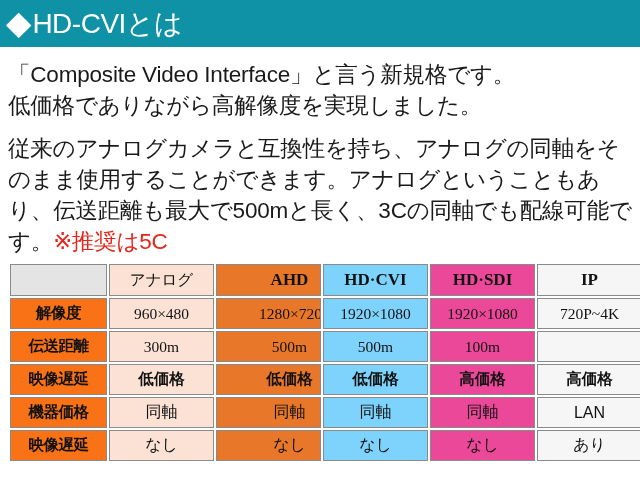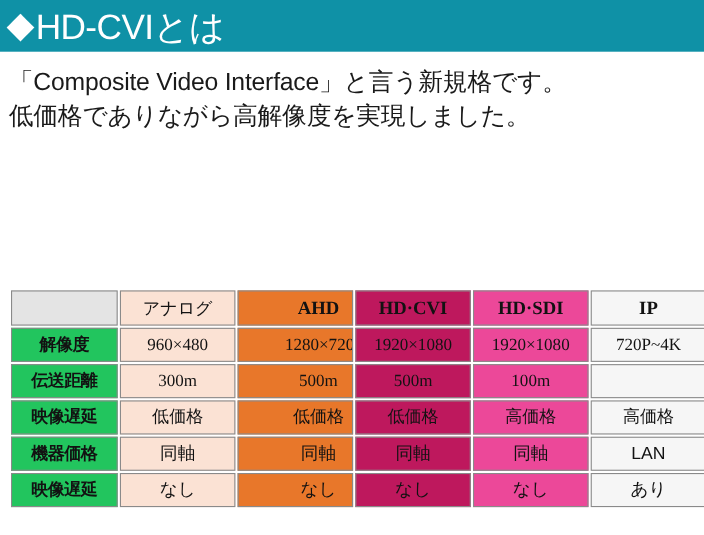--- a/index.html
+++ b/index.html
@@ -31,21 +31,21 @@
   .header-diamond {
     color: #ffffff;
     font-size: 33px;
     line-height: 1;
     margin-right: 1px;
     margin-top: -2px;
     display: inline-block;
   }
   .header-title {
     color: #ffffff;
-    font-size: 32px;
+    font-size: 28px;
     line-height: 1;
     font-weight: 400;
     letter-spacing: -0.5px;
     white-space: nowrap;
   }
 
   
   .body-copy {
     position: absolute;
     left: 8px;
@@ -88,28 +88,28 @@
     font-size: 15px;
     color: #121212;
     padding: 0;
     overflow: hidden;
     white-space: nowrap;
   }
   .col-label { width: 97px; }
   .col-data  { width: 105px; }
 
   td.c-label {
-    background: #22c55e;
+    background: #f97316;
     font-weight: bold;
     font-size: 15.5px;
     letter-spacing: -0.5px;
   }
   td.c-analog { background: #fbe2d4; }
   td.c-ahd    { background: #e8772a; padding-left: 42px; }
-  td.c-cvi    { background: #be185d; }
+  td.c-cvi    { background: #7dd3fc; }
   td.c-sdi    { background: #ec4899; }
   td.c-ip     { background: #f6f6f6; }
 
   tr.head-row td {
     height: 30px;
     font-family: "Liberation Serif", "DejaVu Serif", serif;
     font-weight: bold;
     font-size: 17px;
     margin-top: 24px;
   }
@@ -120,38 +120,42 @@
     font-weight: normal;
   }
 
   td.num {
     font-family: "Liberation Serif", "DejaVu Serif", serif;
     font-size: 15.5px;
   }
   td.jp {
     font-family: "Liberation Sans", "DejaVu Sans", sans-serif;
     font-size: 15.5px;
+    font-weight: bold;
   }
   td.lat {
     font-family: "Liberation Sans", "DejaVu Sans", sans-serif;
     font-size: 16px;
   }
 </style>
 </head>
 <body>
 
 <div class="header-bar">
   <span class="header-diamond">◆</span>
   <span class="header-title">HD-CVIとは</span>
 </div>
 
 <div class="body-copy">
   <div class="para-block-1">
     <p class="para">「Composite Video Interface」と言う新規格です。</p>
     <p class="para">低価格でありながら高解像度を実現しました。</p>
+  </div>
+  <div class="para-block-2">
+    <p class="para para-wrap"><span>従来のアナログカメラと互換性を持ち、アナログの同軸をそのまま使用することができます。アナログということもあり、伝送距離も最大で500mと長く、3Cの同軸でも配線可能です。</span><span class="note-red">※推奨は5C</span></p>
   </div>
 </div>
 
 <table class="spec-table">
   <colgroup>
     <col class="col-label">
     <col class="col-data">
     <col class="col-data">
     <col class="col-data">
     <col class="col-data">

